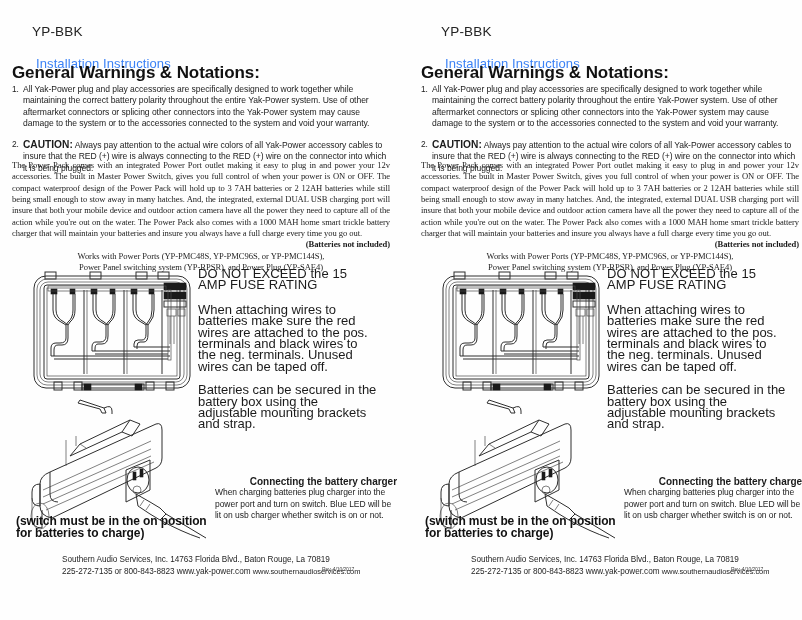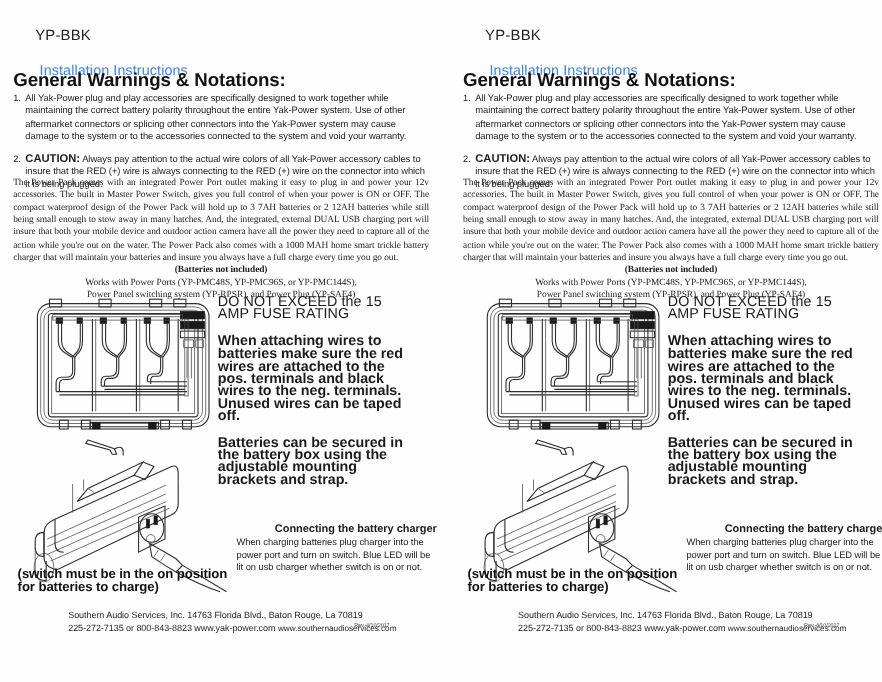--- a/index.html
+++ b/index.html
@@ -102,21 +102,21 @@
     line-height: 11.35px;
     letter-spacing: -0.07px;
     color: #1b1b1b;
     text-align: justify;
     font-family: Liberation Serif, serif;
   }
   .batt-note {
     font-weight: bold;
     display: block;
     margin-top: 0px;
-    text-align: center;
+    text-align: right;
   }
   .compat-line {
     display: block;
     text-align: center;
     letter-spacing: -0.05px;
   }
 
   
   .callout-col {
     position: absolute;
@@ -125,21 +125,21 @@
     width: 180px;
     font-size: 13px;
     line-height: 11.4px;
     color: #1b1b1b;
     letter-spacing: -0.03px;
   }
   .callout-head {
     margin-bottom: 13px;
     letter-spacing: 0.1px;
   }
-  .callout-para { margin-bottom: 12px; font-weight: bold; }
+  .callout-para { margin-bottom: 12px; }
 
   .charger-block {
     position: absolute;
     left: 205px;
     top: 476px;
     width: 182px;
     font-size: 8.5px;
     line-height: 11.3px;
     color: #1b1b1b;
     letter-spacing: -0.04px;

